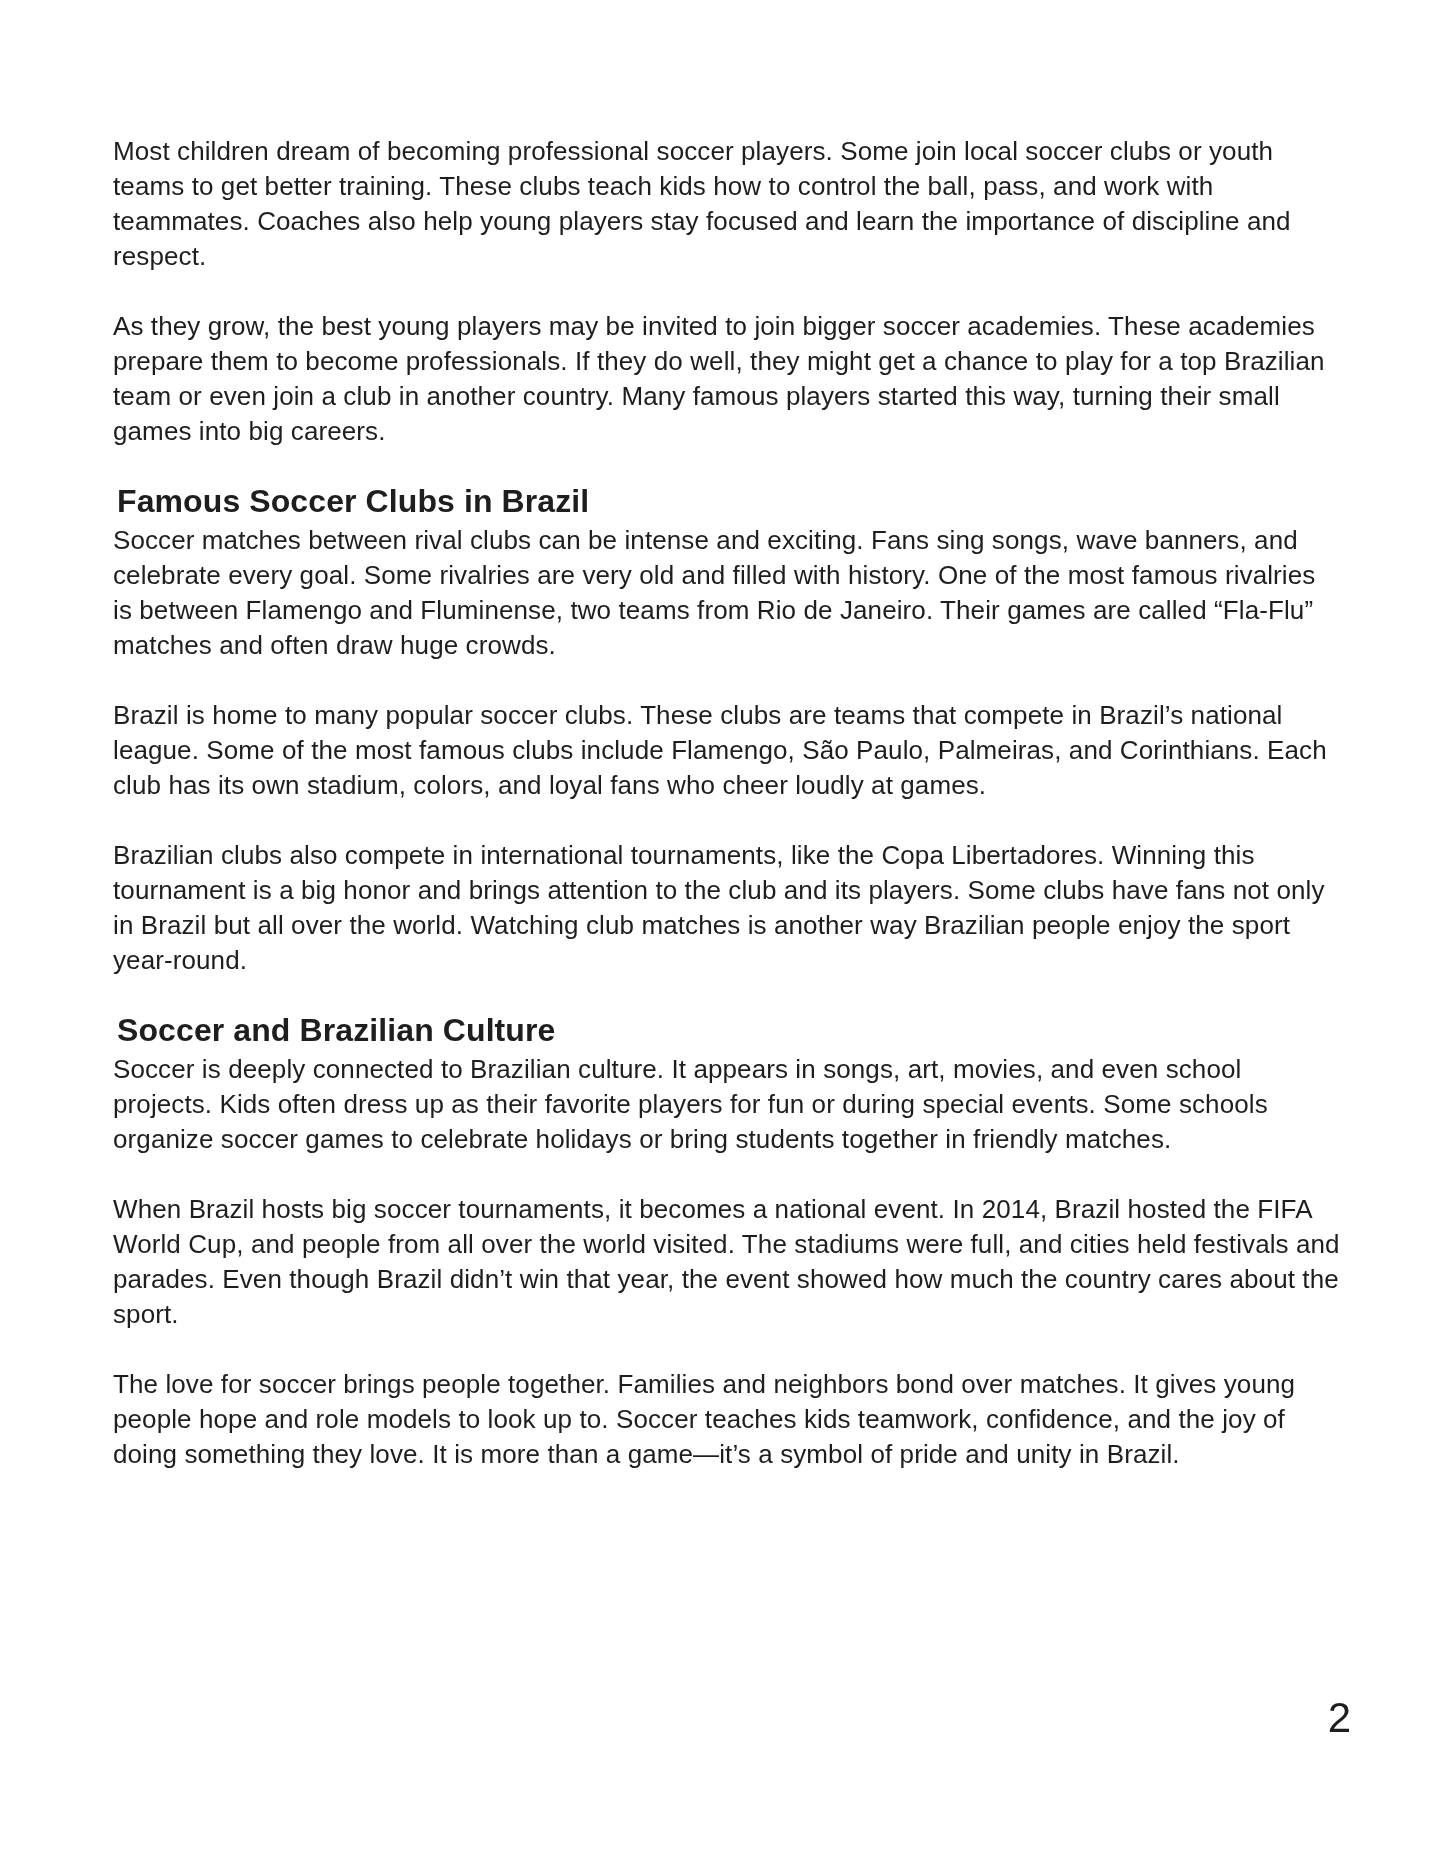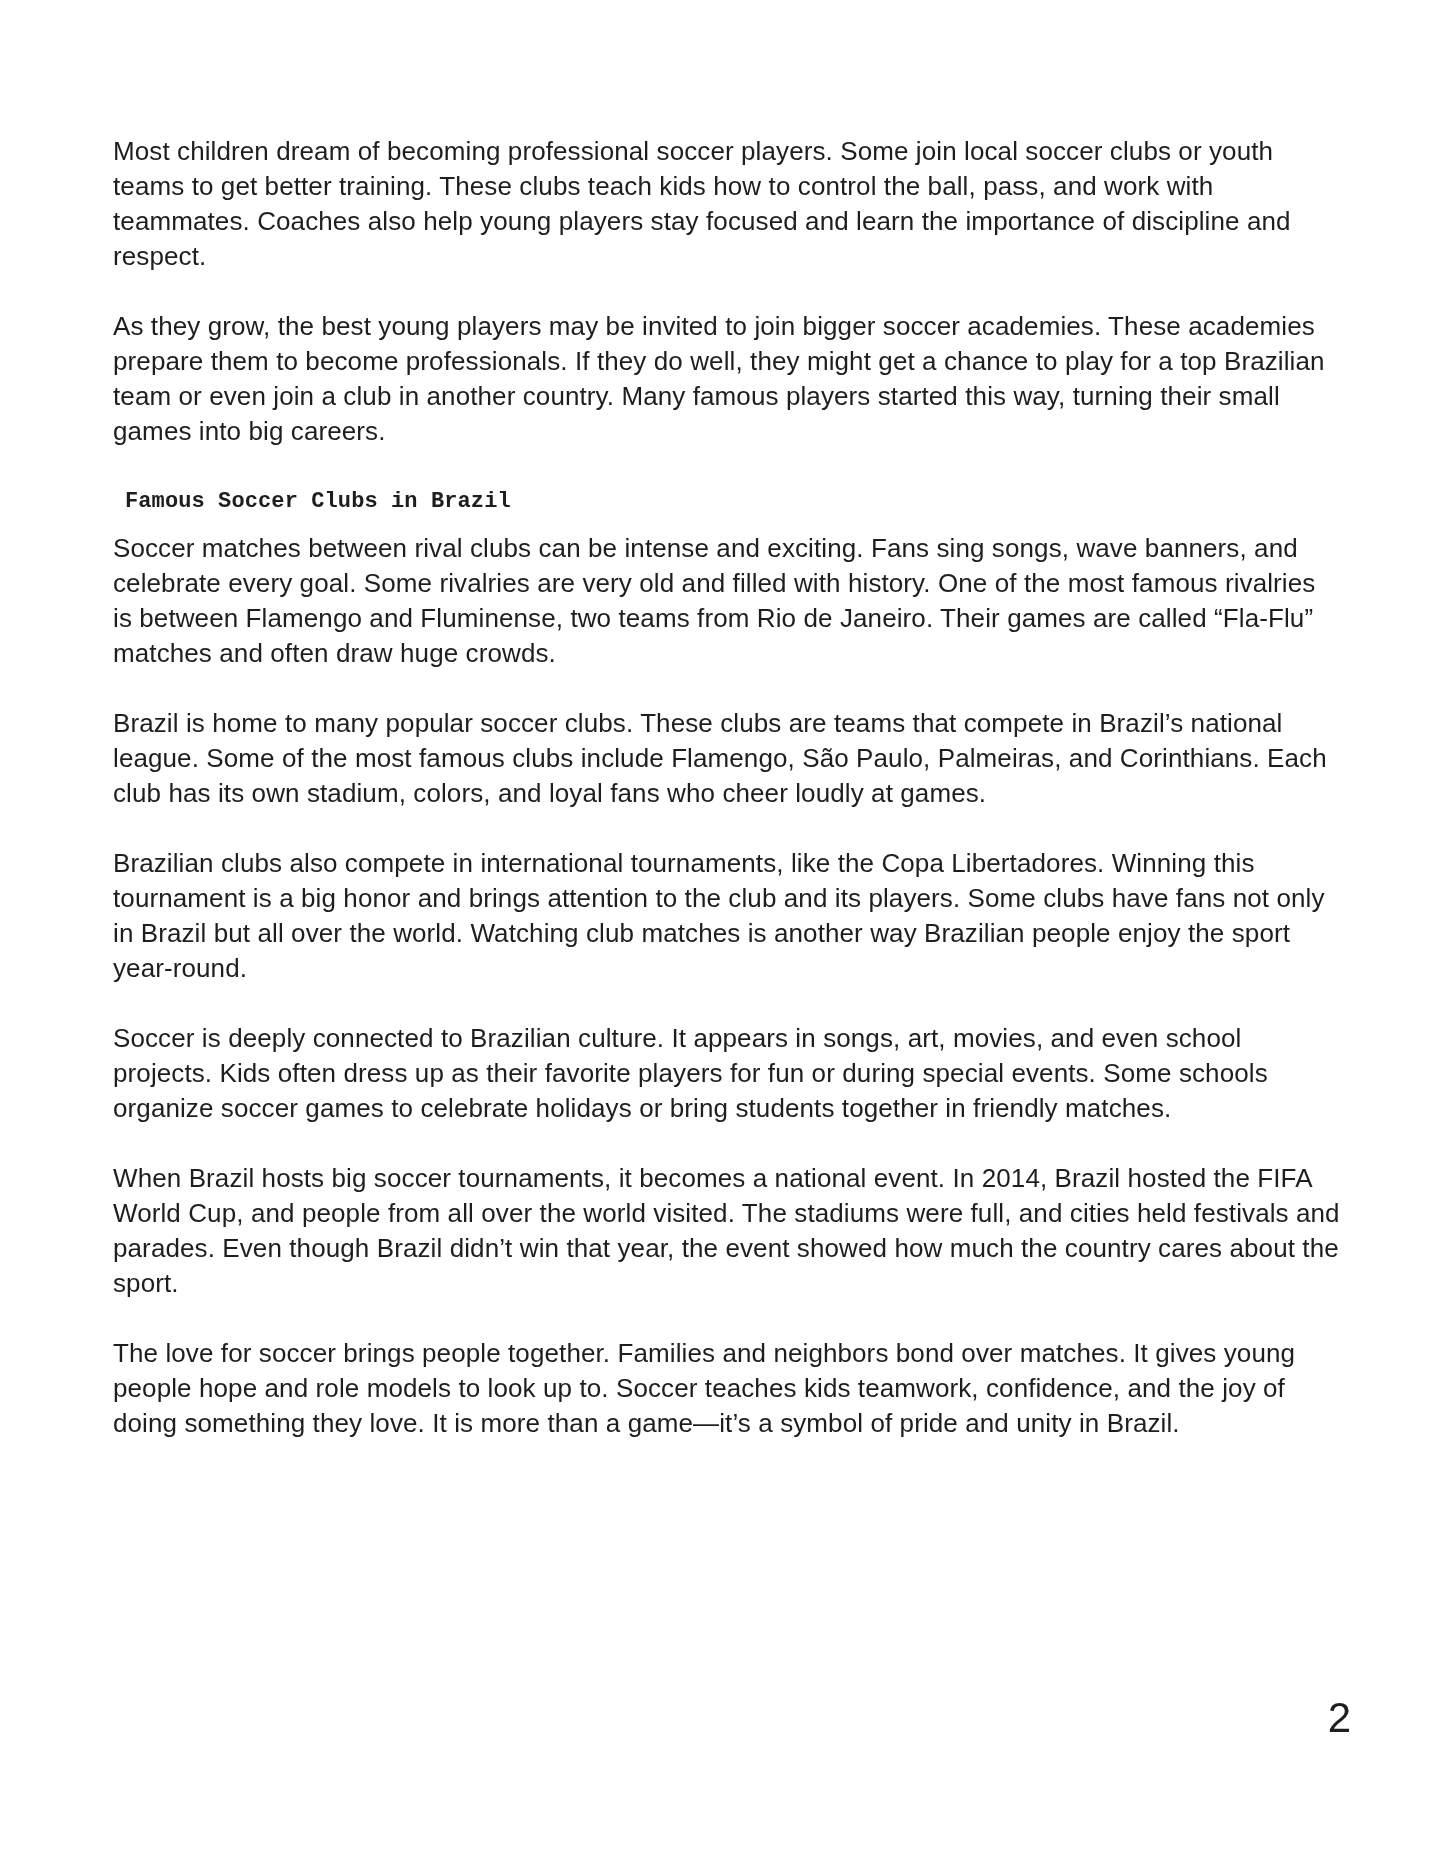--- a/index.html
+++ b/index.html
@@ -24,24 +24,23 @@
     font-size: 26px;
     line-height: 35px;
     font-weight: 400;
     letter-spacing: 0.1px;
   }
   .para {
     margin: 0 0 35px 0;
   }
   .heading {
     font-weight: 700;
-    margin: 12px;
-    font-size: 22px;
+    margin: 4px;
+    font-size: 32px;
     line-height: 35px;
-    font-family: Liberation Mono, monospace;
   }
   .page-number {
     position: absolute;
     top: 1694px;
     right: 94px;
     font-size: 42px;
     line-height: 48px;
     color: #1e1e1e;
   }
 </style>
@@ -49,19 +48,20 @@
 <body>
 
 <div class="page">
   <div class="content">
     <p class="para">Most children dream of becoming professional soccer players. Some join local soccer clubs or youth teams to get better training. These clubs teach kids how to control the ball, pass, and work with teammates. Coaches also help young players stay focused and learn the importance of discipline and respect.</p>
     <p class="para">As they grow, the best young players may be invited to join bigger soccer academies. These academies prepare them to become professionals. If they do well, they might get a chance to play for a top Brazilian team or even join a club in another country. Many famous players started this way, turning their small games into big careers.</p>
     <h2 class="heading">Famous Soccer Clubs in Brazil</h2>
     <p class="para">Soccer matches between rival clubs can be intense and exciting. Fans sing songs, wave banners, and celebrate every goal. Some rivalries are very old and filled with history. One of the most famous rivalries is between Flamengo and Fluminense, two teams from Rio de Janeiro. Their games are called “Fla-Flu” matches and often draw huge crowds.</p>
     <p class="para">Brazil is home to many popular soccer clubs. These clubs are teams that compete in Brazil’s national league. Some of the most famous clubs include Flamengo, São Paulo, Palmeiras, and Corinthians. Each club has its own stadium, colors, and loyal fans who cheer loudly at games.</p>
     <p class="para">Brazilian clubs also compete in international tournaments, like the Copa Libertadores. Winning this tournament is a big honor and brings attention to the club and its players. Some clubs have fans not only in Brazil but all over the world. Watching club matches is another way Brazilian people enjoy the sport year-round.</p>
+    <h2 class="heading">Soccer and Brazilian Culture</h2>
     <p class="para">Soccer is deeply connected to Brazilian culture. It appears in songs, art, movies, and even school projects. Kids often dress up as their favorite players for fun or during special events. Some schools organize soccer games to celebrate holidays or bring students together in friendly matches.</p>
     <p class="para">When Brazil hosts big soccer tournaments, it becomes a national event. In 2014, Brazil hosted the FIFA World Cup, and people from all over the world visited. The stadiums were full, and cities held festivals and parades. Even though Brazil didn’t win that year, the event showed how much the country cares about the sport.</p>
     <p class="para">The love for soccer brings people together. Families and neighbors bond over matches. It gives young people hope and role models to look up to. Soccer teaches kids teamwork, confidence, and the joy of doing something they love. It is more than a game—it’s a symbol of pride and unity in Brazil.</p>
   </div>
 
   <div class="page-number">2</div>
 </div>
 
 </body></html>

